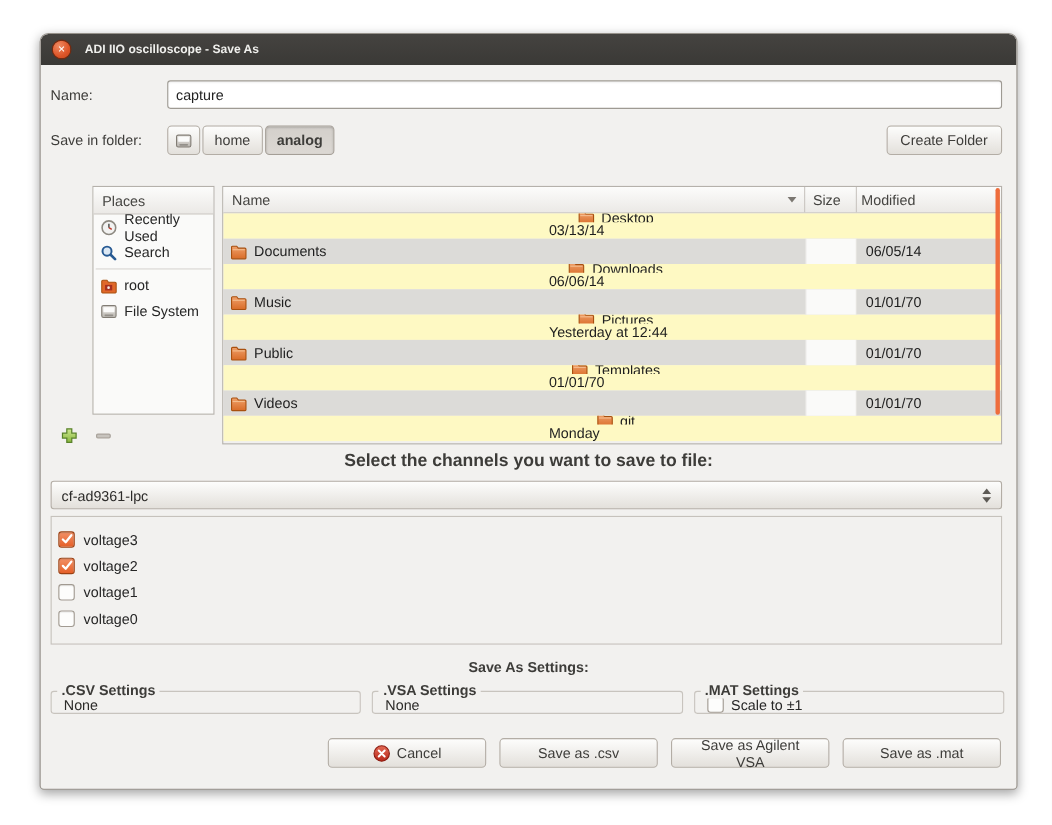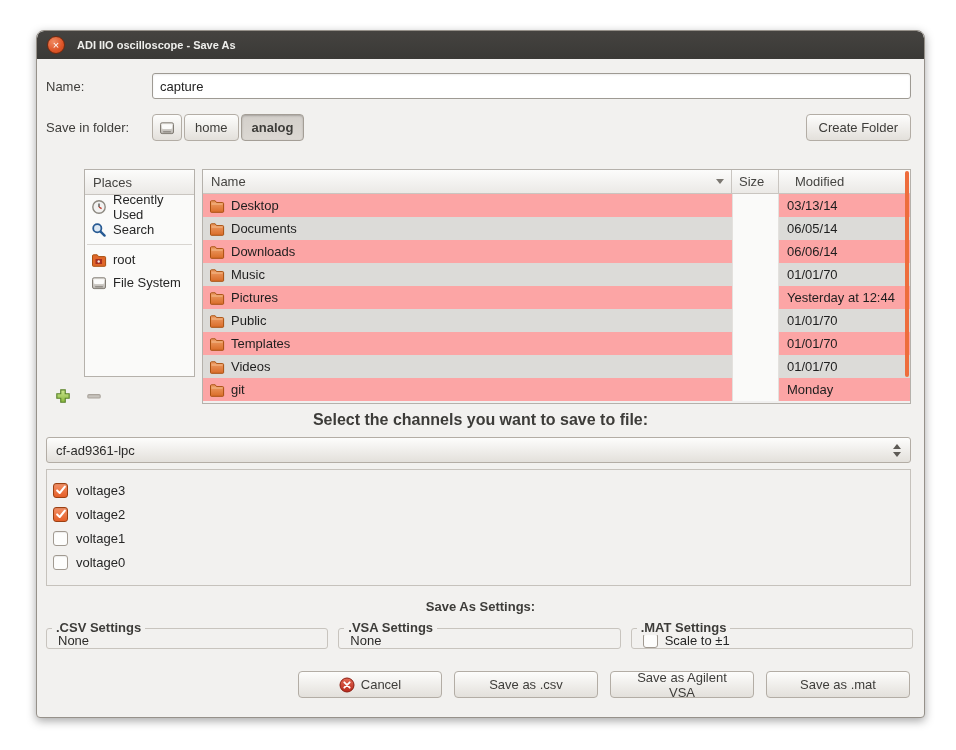--- a/index.html
+++ b/index.html
@@ -40,25 +40,25 @@
   .place-sep { border-top:1px solid #d8d5d1; margin:3px 2px; }
   .plusminus { display:flex; gap:13px; margin:10px 0 0 8px; align-items:center; }
   .plusminus span { display:inline-flex; }
   .filecol { flex:1; margin-left:7px; position:relative; }
   .filepanel { height:235px; overflow:hidden; position:relative; background:#f1f0ef; }
   .fhead { height:24px; display:flex; background:linear-gradient(#fcfcfb,#ebe9e6); border-bottom:1px solid #c9c5c0;
     font-size:13px; color:#454441; }
   .fhead > div { display:flex; align-items:center; }
   .h-name { flex:1; padding-left:8px; }
   .h-size { width:47px; border-left:1px solid #c9c5c0; padding-left:7px; }
-  .h-mod { width:132px; border-left:1px solid #c9c5c0; padding-left:16px; }
+  .h-mod { width:132px; border-left:1px solid #c9c5c0; padding-left:4px; }
   .sort-arrow { margin-left:auto; margin-right:7px; width:0; height:0;
     border-left:4px solid transparent; border-right:4px solid transparent; border-top:5px solid #7b7771; }
   .frow { height:23px; display:flex; align-items:center; font-size:13px; color:#1e1e1e; }
-  .frow.even { background:#fca5a5; }
+  .frow.even { background:#fef9c3;flex-direction:column; }
   .frow.odd { background:#dcdbd8; }
   .fc-name { flex:1; display:flex; align-items:center; gap:6px; padding-left:6px; overflow:hidden; }
   .fc-name .ficon { width:16px; height:16px; display:inline-flex; flex:0 0 auto; }
   .fc-size { width:47px; align-self:stretch; background:#fafaf9; border-left:1px solid #e3e1de; border-right:1px solid #e3e1de; }
   .fc-mod { width:131px; padding-left:8px; }
   .vscroll { position:absolute; right:1px; top:1px; width:4px; height:206px; background:#ee6d3c; border-radius:2px; }
   .prompt { text-align:center; font-weight:bold; font-size:16px; color:#3d3c39; margin-top:6px; }
   .combo { margin:8px 13px 0 9px; height:26px; background:linear-gradient(#fdfdfc,#e3e0db);
     border:1px solid #b3ada5; border-radius:3px; display:flex; align-items:center; padding:0 9px;
     font-size:13px; color:#2c2b29; }

